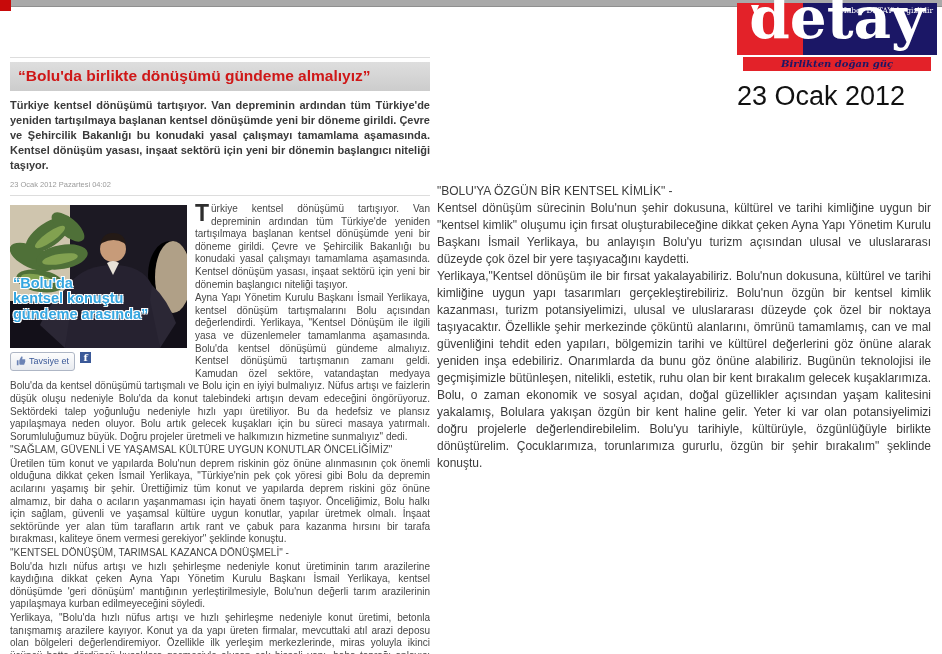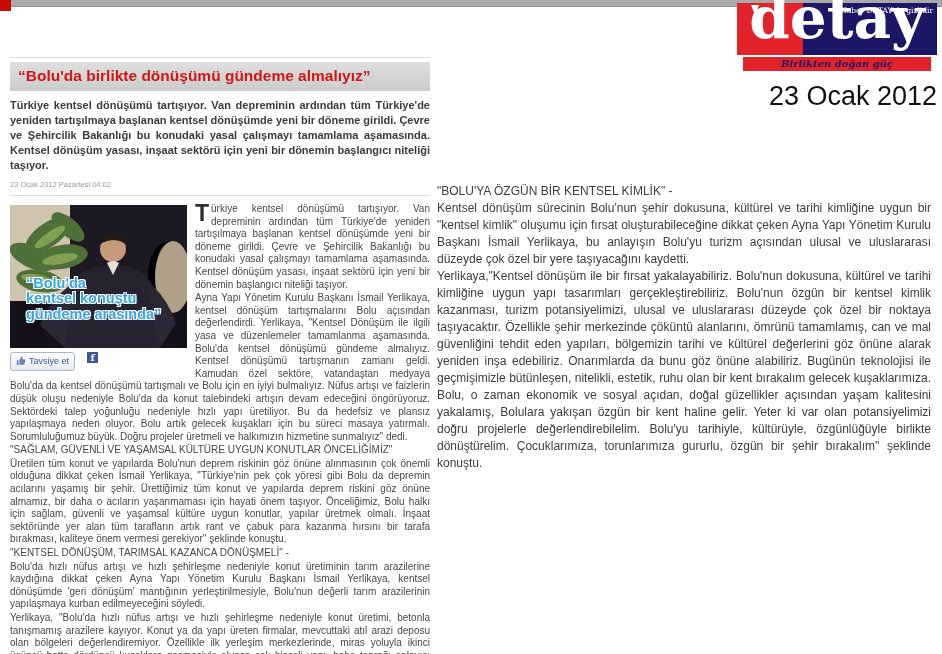--- a/index.html
+++ b/index.html
@@ -14,35 +14,35 @@
   .logo-wrap{position:absolute;left:737px;top:3px;width:200px;}
   .logo-box{position:relative;height:52px;background:linear-gradient(90deg,#e32229 0 33%,#1b1766 33% 100%);}
   .logo-word{position:absolute;left:0;right:0;top:-14px;text-align:center;
              font-family:"DejaVu Serif",serif;font-weight:bold;font-size:58px;color:#ffffff;line-height:1;}
   .logo-note{position:absolute;right:4px;top:3px;font-family:"DejaVu Serif",serif;font-size:7.5px;color:#ffffff;}
   .logo-nib{position:absolute;left:14px;top:2px;width:0;height:0;border-left:4px solid transparent;
             border-right:4px solid transparent;border-top:10px solid #ffffff;}
   .logo-strip{margin:2px 6px 0 6px;height:14px;background:#e32229;text-align:center;
               font-family:"DejaVu Serif",serif;font-style:italic;font-weight:bold;font-size:10px;
               color:#1b1766;line-height:14px;}
-  .logo-date{margin-top:10px;text-align:right;font-size:27px;color:#111;}
+  .logo-date{margin-top:10px;text-align:left;font-size:27px;color:#111;}
   
   .article{position:absolute;left:10px;top:57px;width:420px;border-top:1px solid #dddddd;padding-top:4px;}
   .headline-bar{background:linear-gradient(#dedede,#cccccc);padding:5px 8px 6px 8px;}
   .headline{font-size:15.5px;font-weight:bold;color:#cf1717;}
   .lead{margin-top:7px;font-size:11px;line-height:15px;font-weight:bold;color:#3a3a3a;text-align:justify;}
   .timestamp{margin-top:7px;font-size:7.5px;color:#9a9a9a;}
   .divider{border-bottom:1px solid #dddddd;margin:6px 0 7px 0;}
   .content{font-size:10px;line-height:12.6px;color:#474747;text-align:justify;}
   .photo-wrap{float:left;width:177px;margin:2px 8px 2px 0;}
   .photo{position:relative;width:177px;height:143px;overflow:hidden;background:#15131a;}
   .photo svg{display:block;}
-  .overlay{position:absolute;left:16px;bottom:26px;font-weight:bold;font-size:14.5px;line-height:15.5px;
+  .overlay{position:absolute;left:3px;bottom:26px;font-weight:bold;font-size:14.5px;line-height:15.5px;
            color:#35a6e0;text-shadow:-1px -1px 0 #fff,1px -1px 0 #fff,-1px 1px 0 #fff,1px 1px 0 #fff;}
-  .fb-row{display:flex;align-items:flex-start;gap:12px;margin-top:4px;}
+  .fb-row{display:flex;align-items:flex-start;gap:5px;margin-top:4px;}
   .fb-btn{display:inline-flex;align-items:center;gap:3px;border:1px solid #aeb6c5;border-radius:3px;
           background:linear-gradient(#fdfdfd,#e8ebf0);padding:2px 5px;font-size:9px;color:#3b5998;cursor:pointer;}
   .fb-icon{width:11px;height:11px;background:#3b5998;color:#fff;font-family:"DejaVu Serif",serif;
            font-weight:bold;font-size:10px;line-height:11px;text-align:center;flex:0 0 auto;}
   .fb-caption{font-size:8.5px;line-height:10.5px;color:#5d6470;}
   .content .para{margin:0 0 1px 0;}
   .dropcap{float:left;font-size:23px;line-height:20px;font-weight:bold;color:#2e2e2e;padding-right:2px;}
   .sec-head{margin:2px 0 1px 0;}
   
   .right-col{position:absolute;left:437px;top:183px;width:494px;font-size:12px;line-height:17px;

